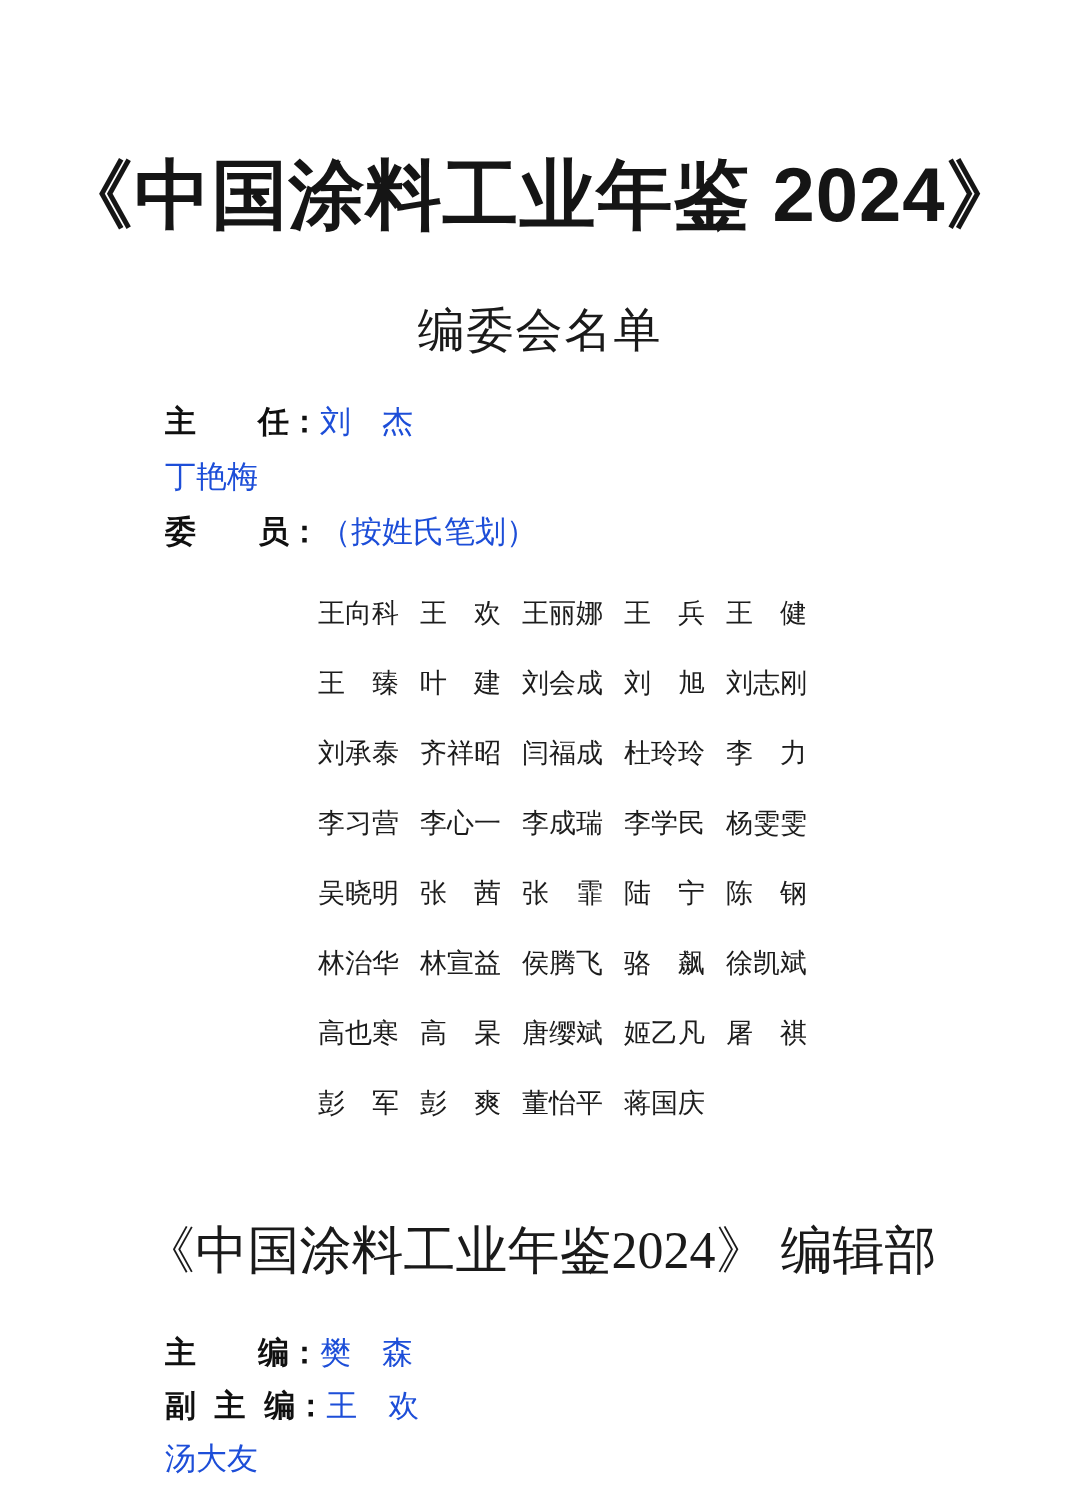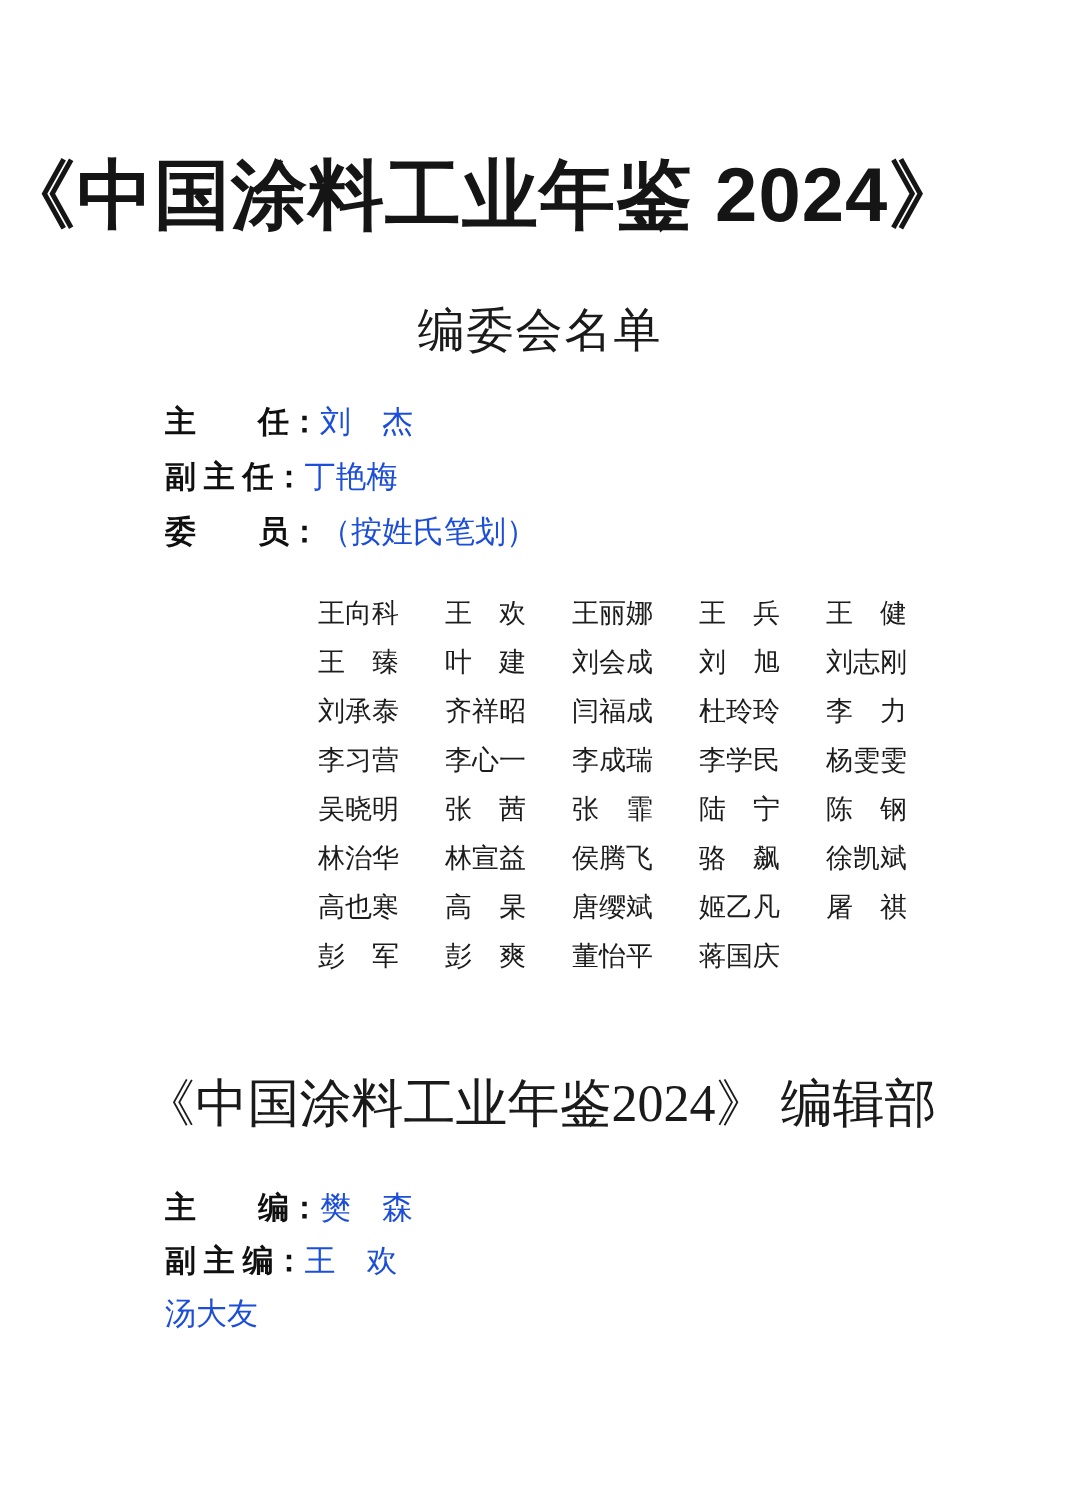--- a/index.html
+++ b/index.html
@@ -14,20 +14,21 @@
     font-family: "Liberation Serif", serif;
     overflow: hidden;
   }
   .page {
     position: relative;
     width: 1080px;
     height: 1504px;
   }
   .main-title {
     margin: 146px 0 0 0;
+    text-align: center;
     font-family: "Liberation Sans", sans-serif;
     font-weight: 900;
     font-size: 76px;
     letter-spacing: 1px;
     line-height: 1.3;
     color: #151515;
     white-space: pre;
   }
   .section-heading {
     text-align: center;
@@ -53,39 +54,41 @@
     margin: 42px 0 0 165px;
     font-size: 31px;
   }
   .role-row {
     display: flex;
     align-items: baseline;
     line-height: 55px;
   }
   .editorial-roles .role-row {
     line-height: 53px;
+    font-family: Liberation Mono, monospace;
   }
   .role-label {
     font-weight: 700;
     white-space: pre;
     color: #101010;
     text-align: center;
   }
   .role-value {
     white-space: pre;
     font-weight: 400;
     color: #1d4ed8;
   }
   .members-grid {
     margin: 30px 0 0 318px;
     display: grid;
     grid-template-columns: repeat(5, 81px);
     column-gap: 46px;
     font-size: 27px;
     line-height: 49px;
+    gap: 21px;
   }
   .member {
     white-space: pre;
     color: #1c1c1c;
   }
 </style>
 </head>
 <body>
 
 <main class="page">
@@ -94,21 +97,20 @@
 
   <section>
     <h2 class="section-heading committee-heading">编委会名单</h2>
 
     <div class="roles">
       <div class="role-row">
         <span class="role-label">主　　任：</span>
         <span class="role-value">刘　杰</span>
       </div>
       <div class="role-row">
-        <span class="role-label">副 主 任：</span>
         <span class="role-value">丁艳梅</span>
       </div>
       <div class="role-row">
         <span class="role-label">委　　员：</span>
         <span class="role-value">（按姓氏笔划）</span>
       </div>
     </div>
 
     <div class="members-grid">
       <span class="member">王向科</span>

